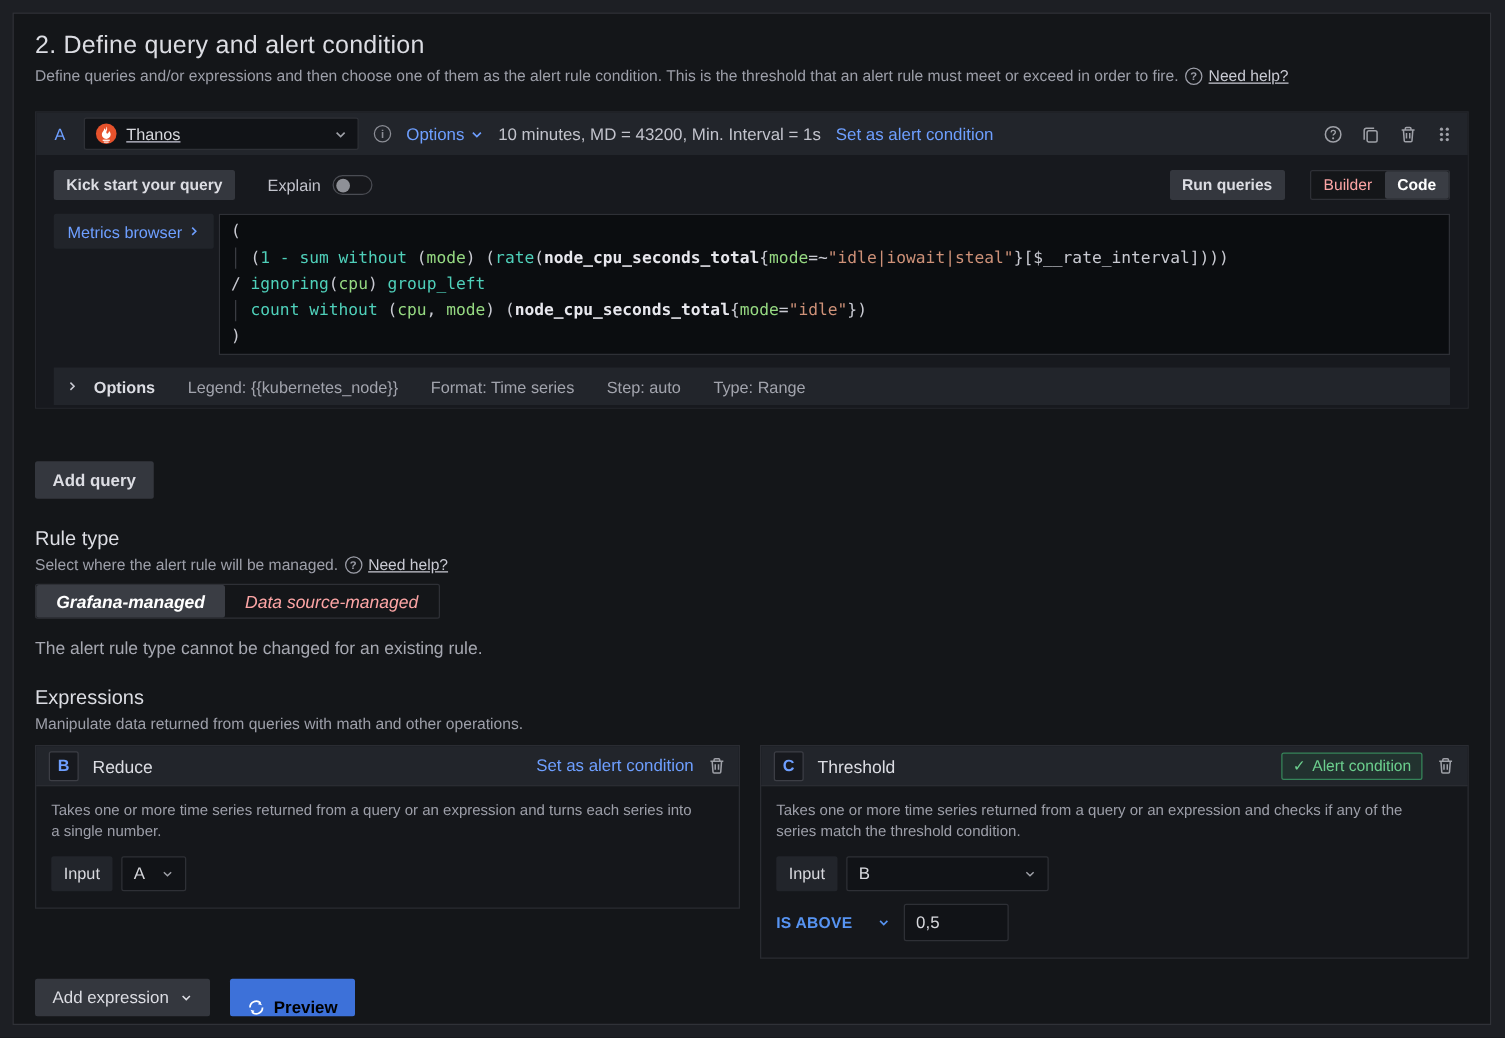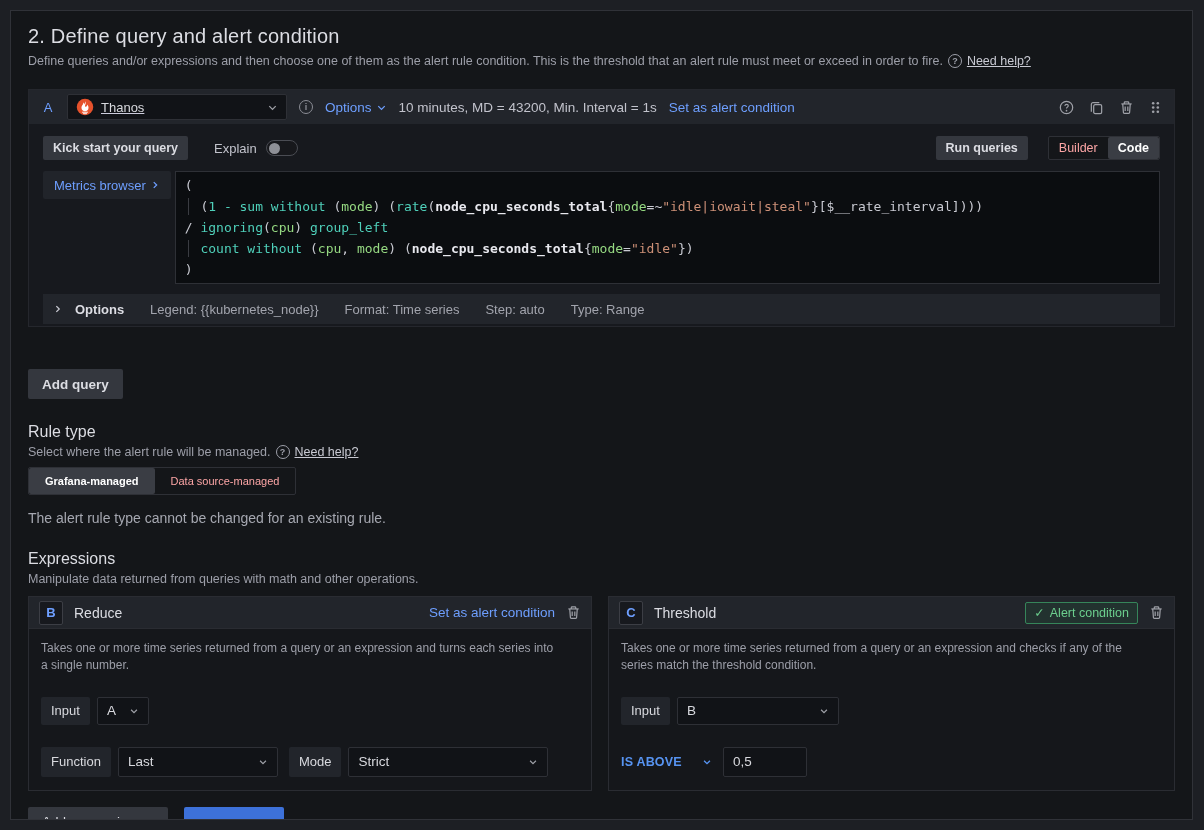--- a/index.html
+++ b/index.html
@@ -86,21 +86,21 @@
   }
   .options-row .opt-toggle { display: flex; align-items: center; gap: 12px; font-size: 13px; font-weight: 700; color: #dcdde3; }
   .opt-meta { font-size: 13px; color: #a2a4ad; }
   
   .btn-lg { height: 30px; font-size: 13.5px; font-weight: 500; padding: 0 14px; }
   
   .section-title { font-size: 16px; font-weight: 500; color: #dcdde3; margin-bottom: 4px; }
   .section-sub { font-size: 12.5px; color: #9d9fa9; display: flex; align-items: center; gap: 5px; margin-bottom: 8px; }
   .rule-type { margin-top: 24px; }
   .rt-group { height: 28px; width: fit-content; }
-  .rt-group .radio-item { font-size: 11px; padding: 12px 16px; }
+  .rt-group .radio-item { font-size: 14px; padding: 12px 16px; font-style: italic; }
   .rt-note { margin-top: 15px; font-size: 14px; color: #a6a8b1; }
   
   .expressions { margin-top: 24px; }
   .cards { display: flex; gap: 16px; margin-top: 10px; align-items: flex-start; }
   .card { border: 1px solid #2a2c32; background: #15171b; }
   .card.reduce { width: 564px; }
   .card.threshold { flex: 1; }
   .card-header {
     height: 32px; background: #22252b; display: flex; align-items: center; padding: 0 10px; gap: 11px;
     border-bottom: 1px solid #2a2c32;
@@ -112,21 +112,21 @@
   }
   .card-title { font-size: 14px; color: #dcdde3; font-weight: 400; }
   .card-header-right { margin-left: auto; display: flex; align-items: center; gap: 11px; }
   .alert-badge {
     display: inline-flex; align-items: center; gap: 5px; height: 22px; padding: 0 8px;
     border: 1px solid #36855a; border-radius: 2px; background: rgba(38, 110, 66, 0.18);
     color: #6ccf8e; font-size: 12.5px; font-weight: 500;
   }
   .card-body { padding: 11px 12px 13px 12px; }
   .card-desc { font-size: 12px; color: #9d9fa9; line-height: 1.45; max-width: 520px; }
-  .form-row { display: flex; align-items: center; gap: 7px; margin-top: 22px; }
+  .form-row { display: flex; align-items: center; gap: 7px; margin-top: 10px; }
   .chip-label {
     background: #22252b; height: 28px; display: flex; align-items: center; padding: 0 10px;
     font-size: 13px; font-weight: 500; color: #d8d9de; border-radius: 2px;
   }
   .select {
     height: 28px; background: #111317; border: 1px solid #2e3036; border-radius: 2px;
     display: flex; align-items: center; padding: 0 9px; gap: 8px; cursor: pointer;
   }
   .select .sel-val { font-size: 13.5px; color: #d8d9de; flex: 1; }
   .num-input {
@@ -303,36 +303,20 @@
                 </svg>
             </span>
           </div>
         </div>
         <div class="card-body">
           <div class="card-desc">Takes one or more time series returned from a query or an expression and turns each series into a single number.</div>
           <div class="form-row">
             <span class="chip-label">Input</span>
             <div class="select" style="width:52px;">
               <span class="sel-val">A</span>
-              <svg class="chev" width="10" height="10" viewBox="0 0 12 12">
-                  <polyline points="2.5,4.5 6,8 9.5,4.5" fill="none" stroke="#9fa1a8" stroke-width="1.4"></polyline>
-                </svg>
-            </div>
-          </div>
-          <div class="form-row">
-            <span class="chip-label" style="height:30px;">Function</span>
-            <div class="select" style="width:160px;height:30px;">
-              <span class="sel-val">Last</span>
-              <svg class="chev" width="10" height="10" viewBox="0 0 12 12">
-                  <polyline points="2.5,4.5 6,8 9.5,4.5" fill="none" stroke="#9fa1a8" stroke-width="1.4"></polyline>
-                </svg>
-            </div>
-            <span class="chip-label" style="height:30px;margin-left:4px;">Mode</span>
-            <div class="select" style="width:200px;height:30px;">
-              <span class="sel-val">Strict</span>
               <svg class="chev" width="10" height="10" viewBox="0 0 12 12">
                   <polyline points="2.5,4.5 6,8 9.5,4.5" fill="none" stroke="#9fa1a8" stroke-width="1.4"></polyline>
                 </svg>
             </div>
           </div>
         </div>
       </div>
 
       <div class="card threshold">
         <div class="card-header">

